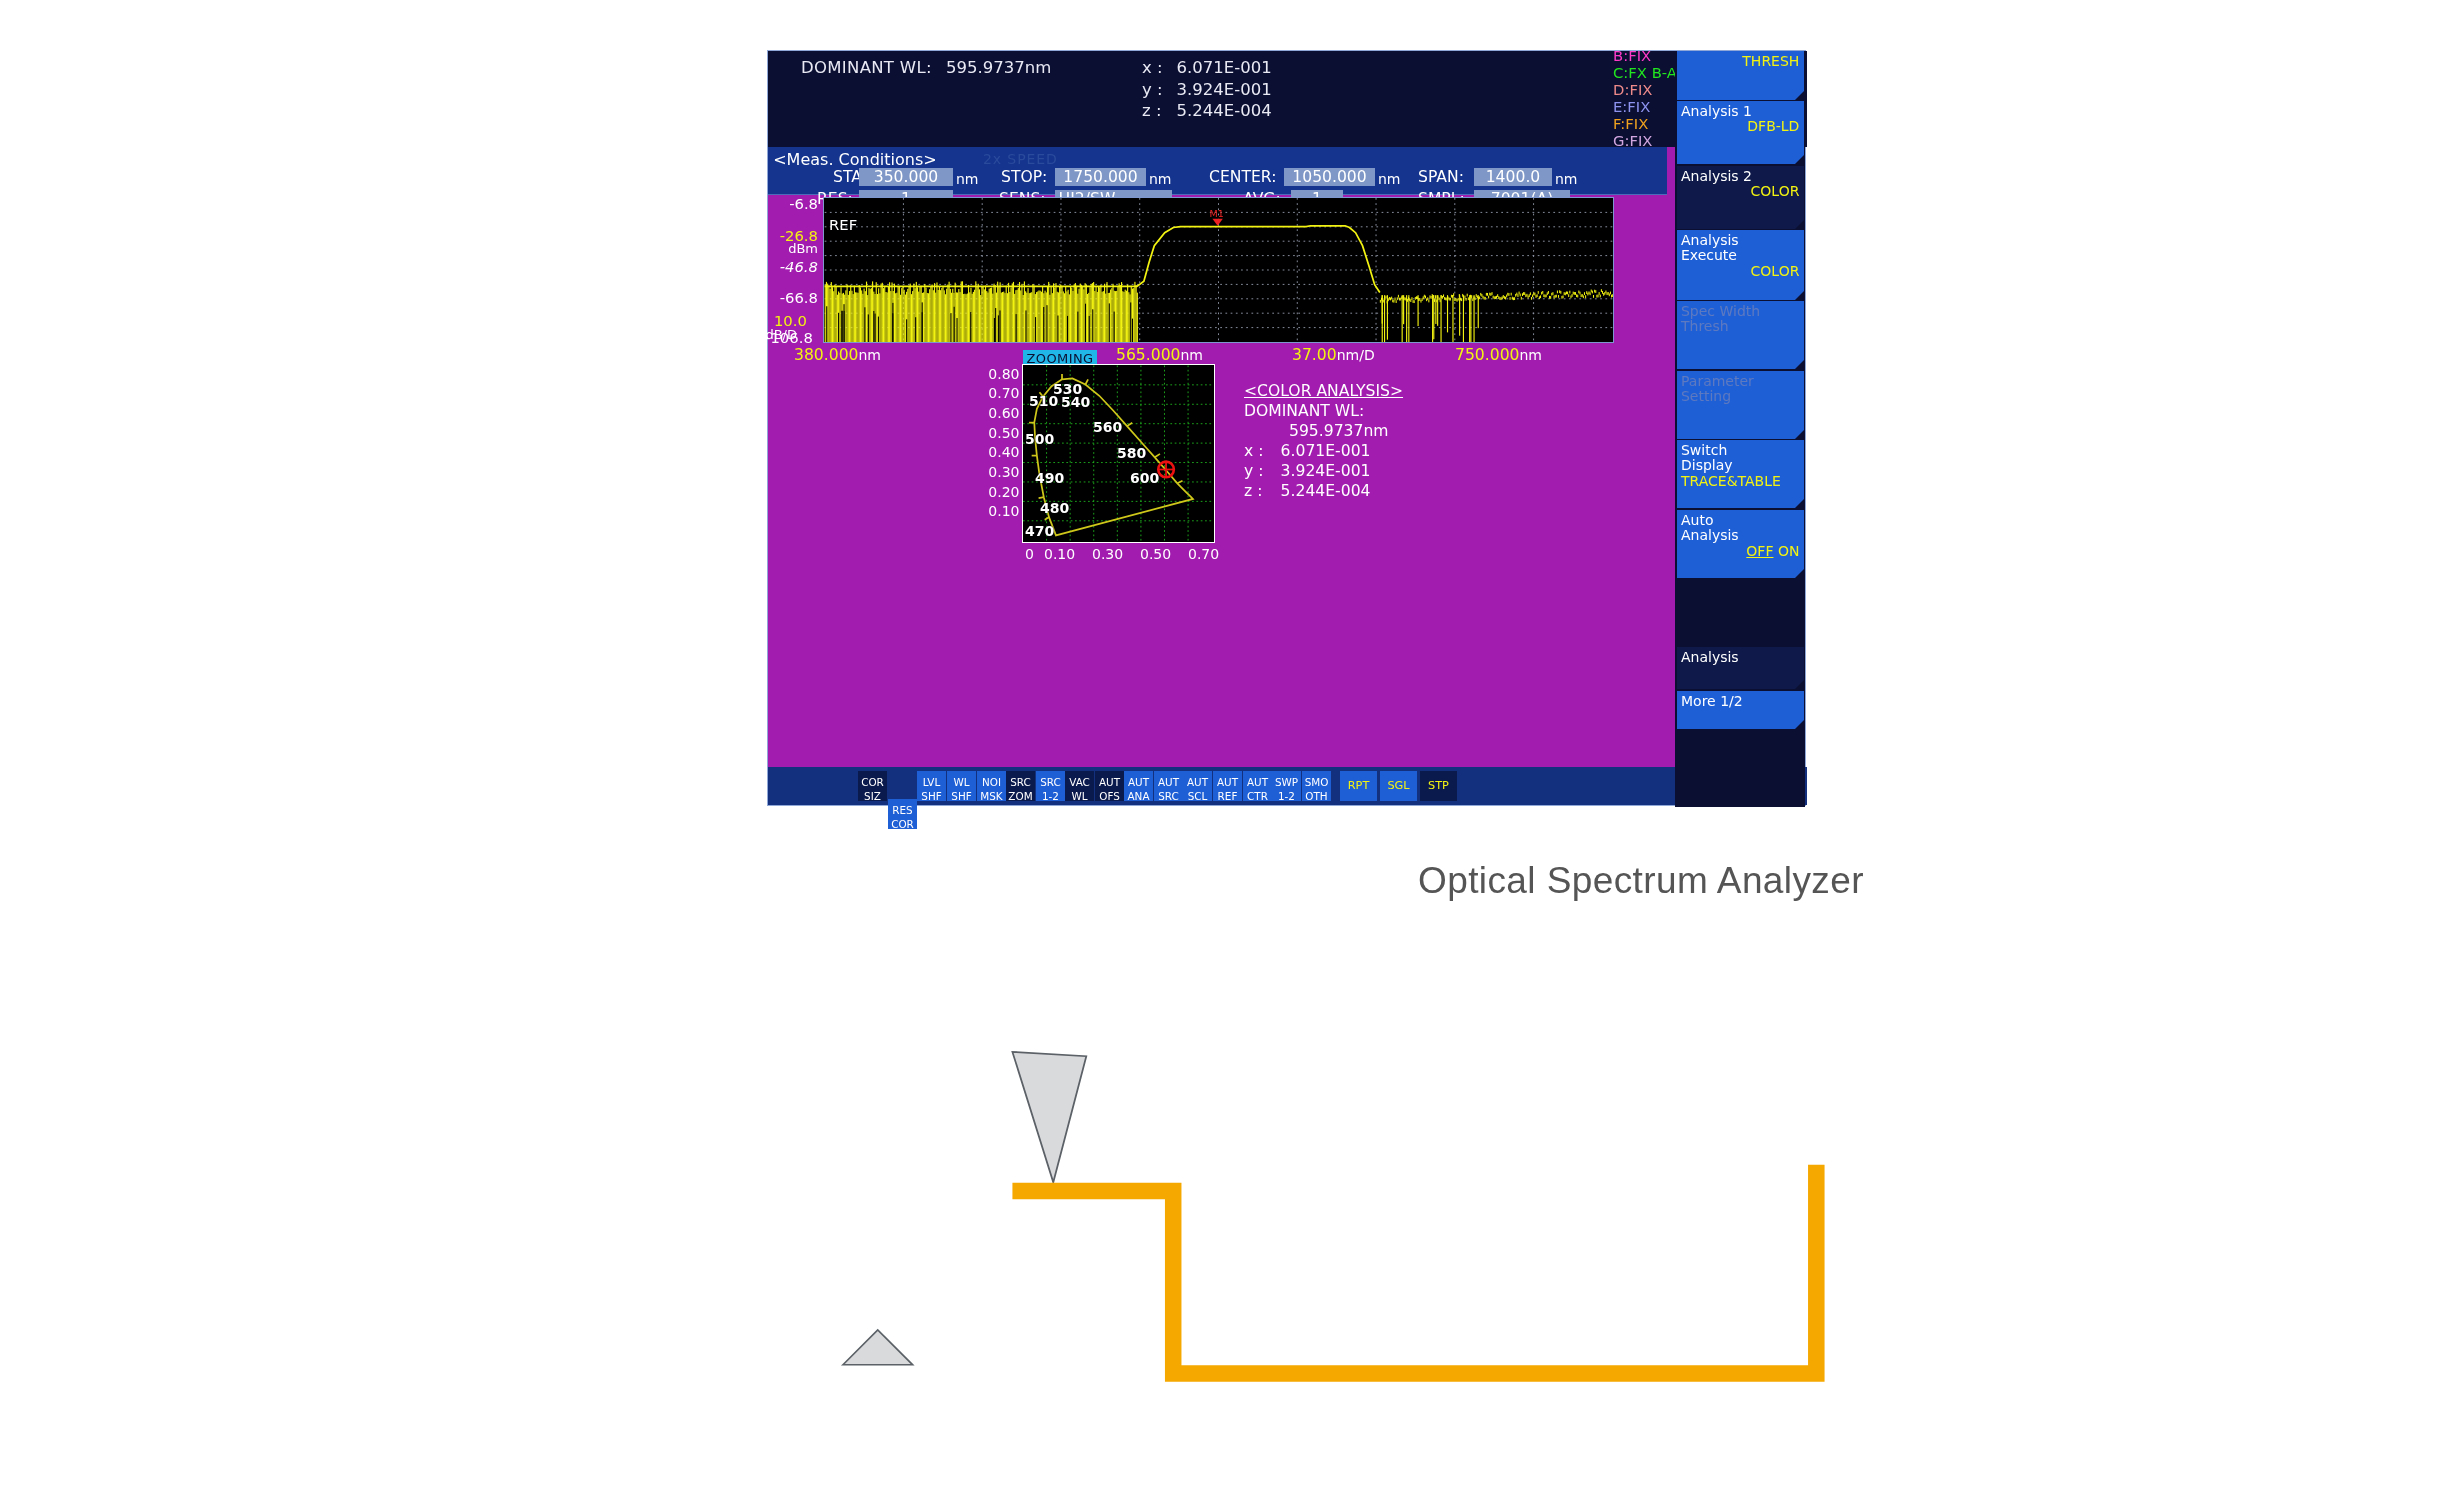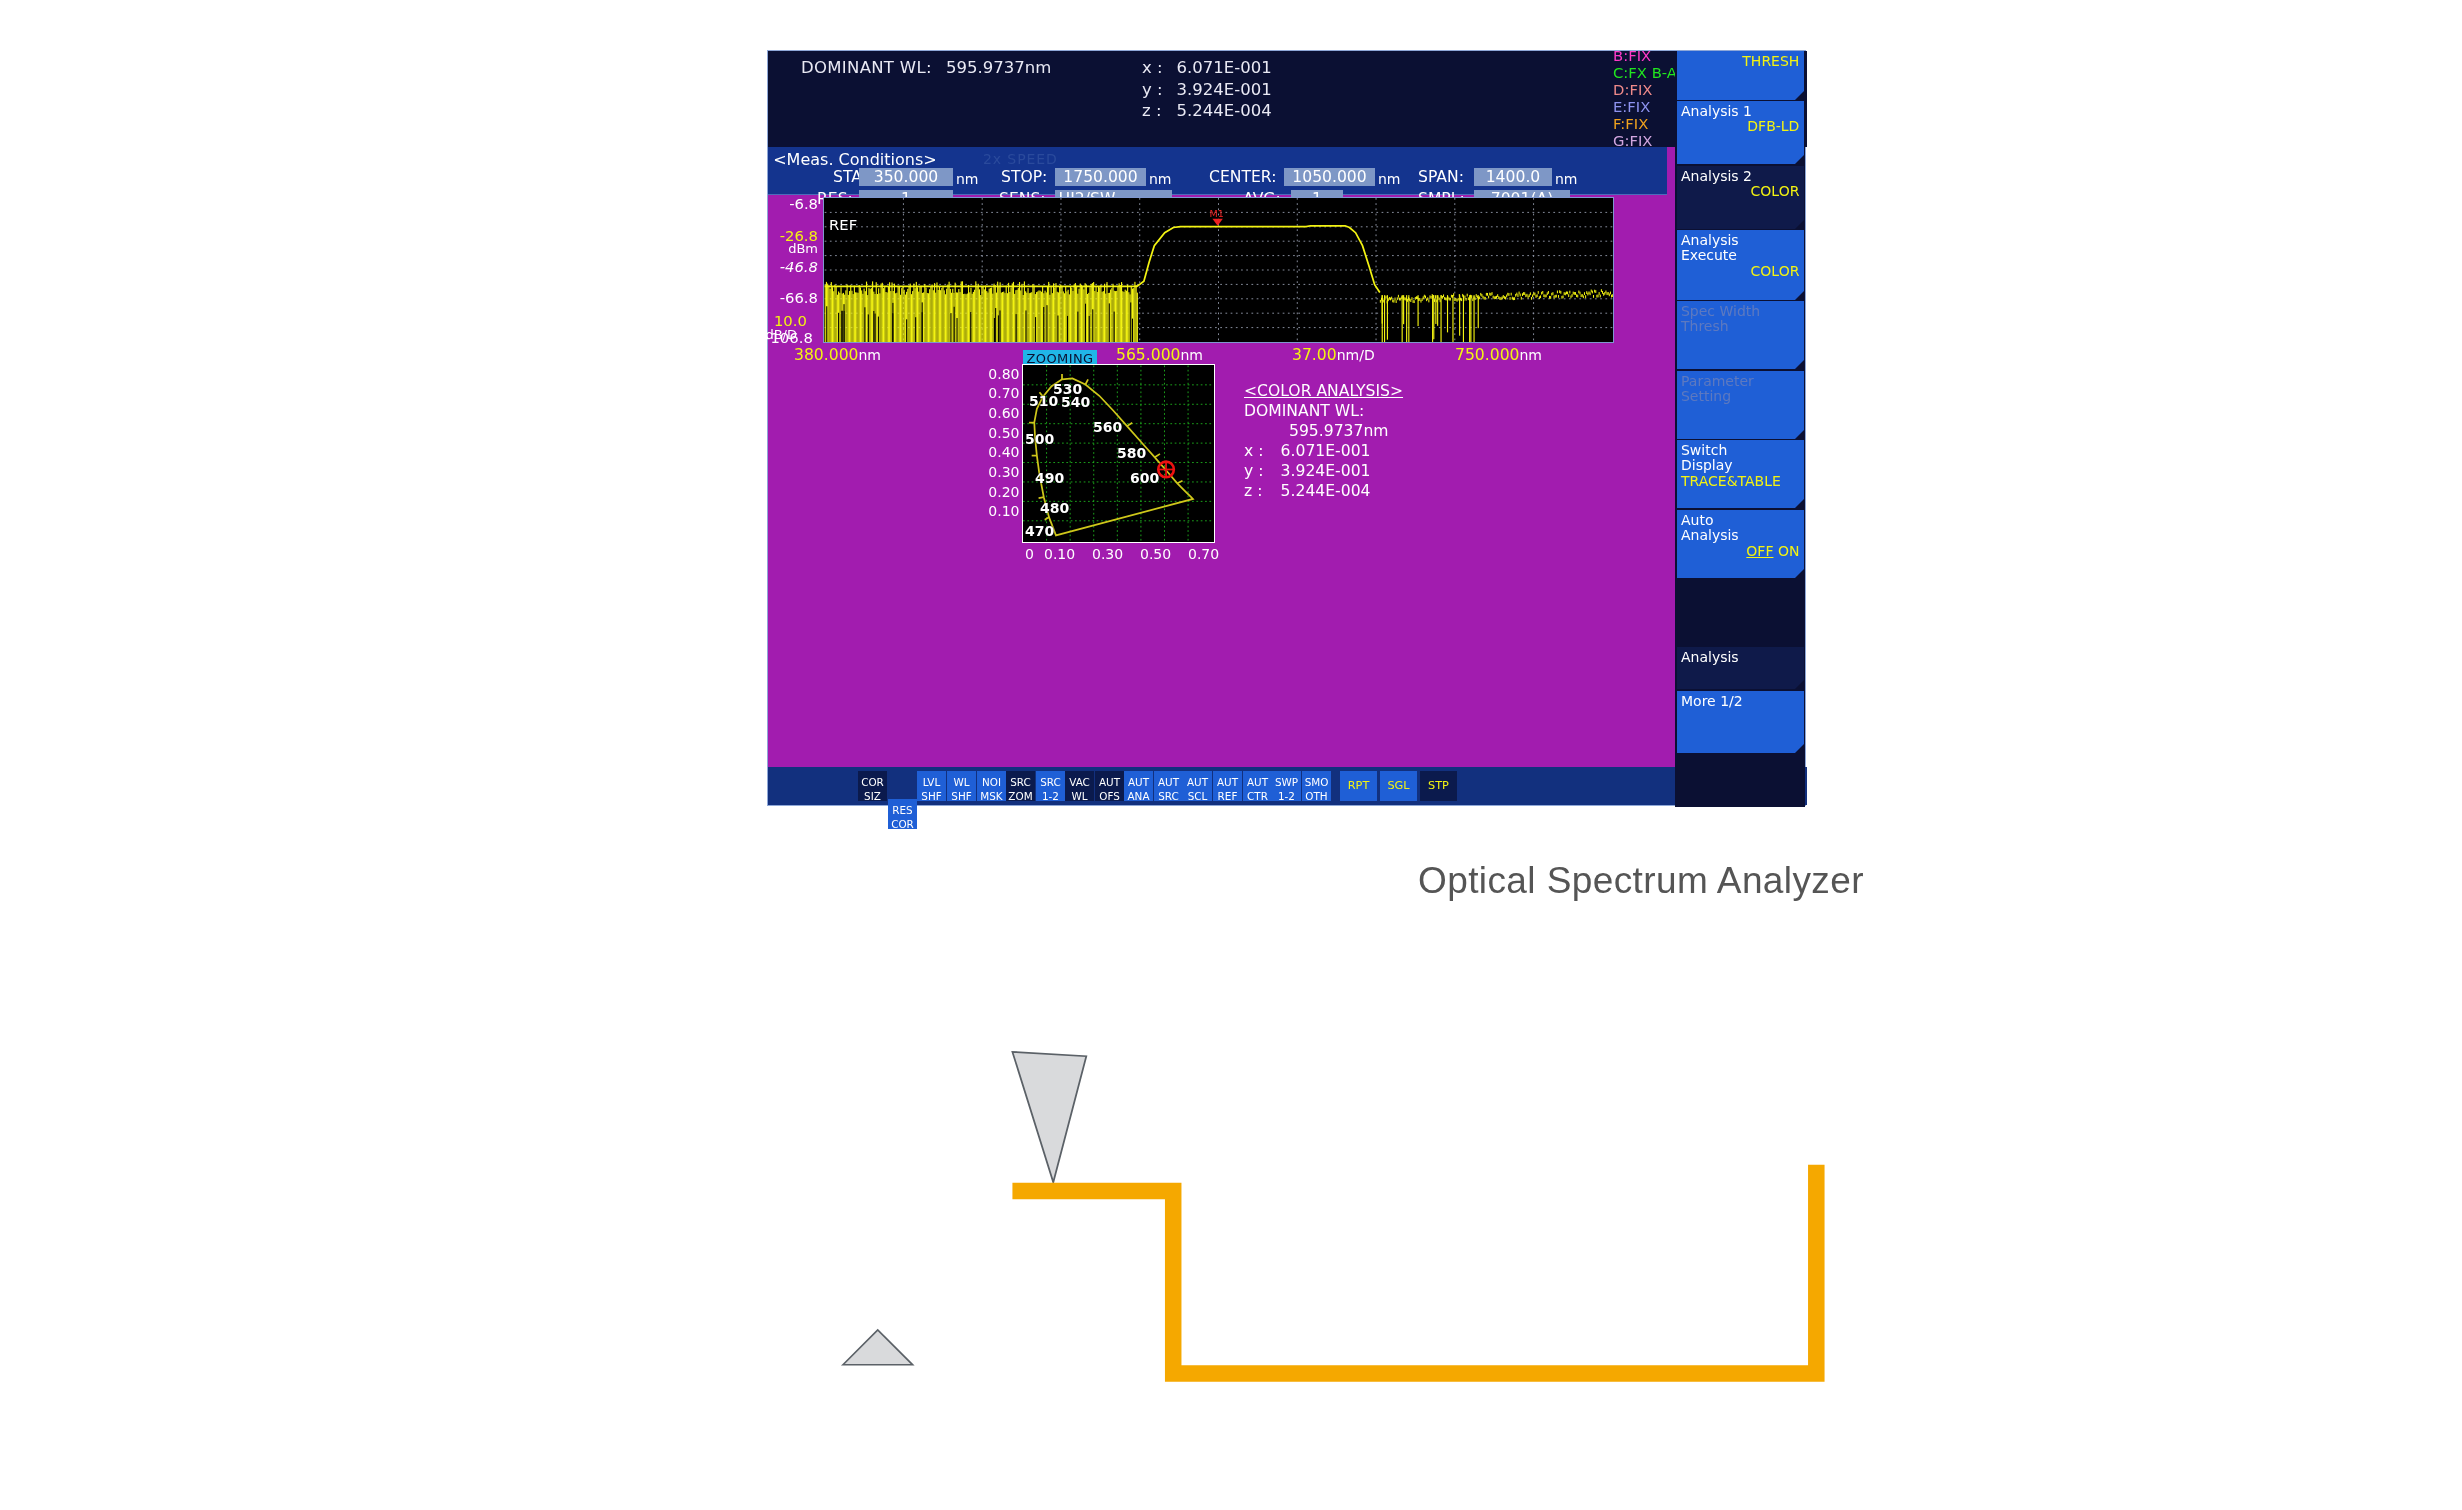--- a/index.html
+++ b/index.html
@@ -967,21 +967,21 @@
       <div class="sk" style="top: 459px; height: 68px;">
         <div>Auto</div>
         <div>Analysis</div>
         <span class="sub"><span class="underl">OFF</span> <span>ON</span></span>
         <span class="corner"></span>
       </div>
       <div class="sk dark" style="top: 596px; height: 42px;">
         <div>Analysis</div>
         <span class="corner"></span>
       </div>
-      <div class="sk" style="top: 640px; height: 62px;">
+      <div class="sk" style="top: 640px; height: 38px;">
         <div>More 1/2</div>
         <span class="corner"></span>
       </div>
     </div>
 </div>
 
 <div id="osa-title">Optical Spectrum Analyzer</div>
 
 <div id="lower">
 

